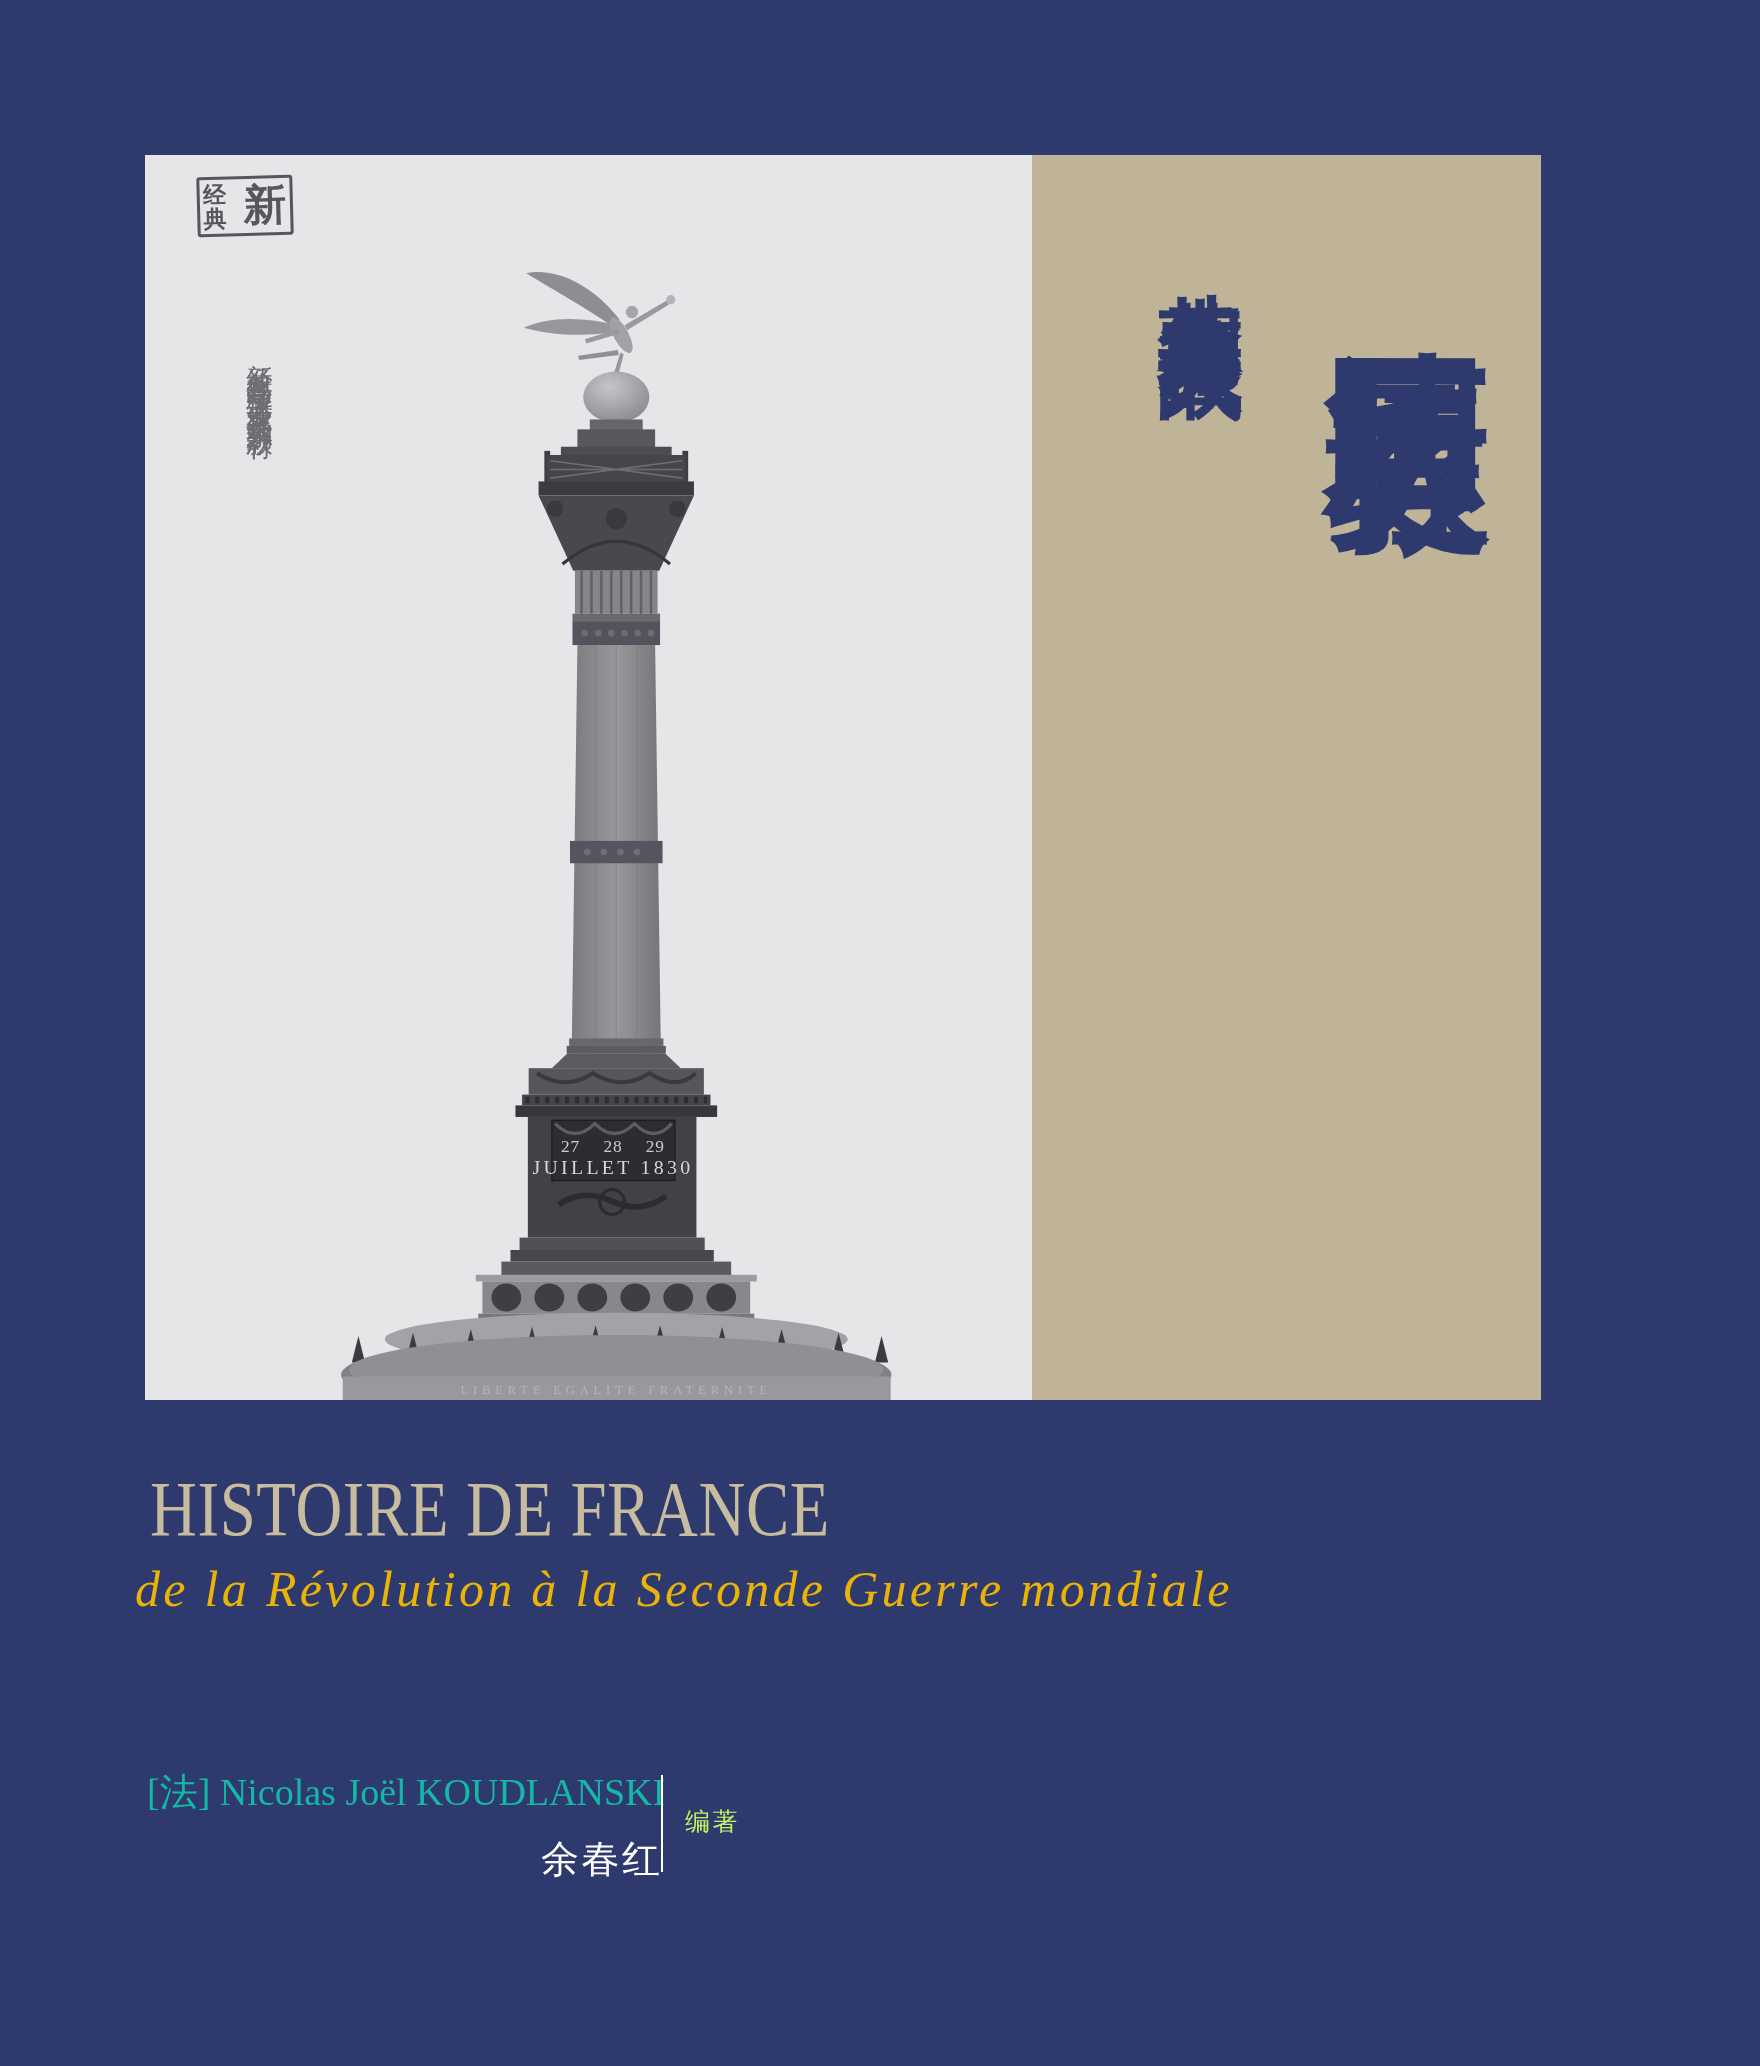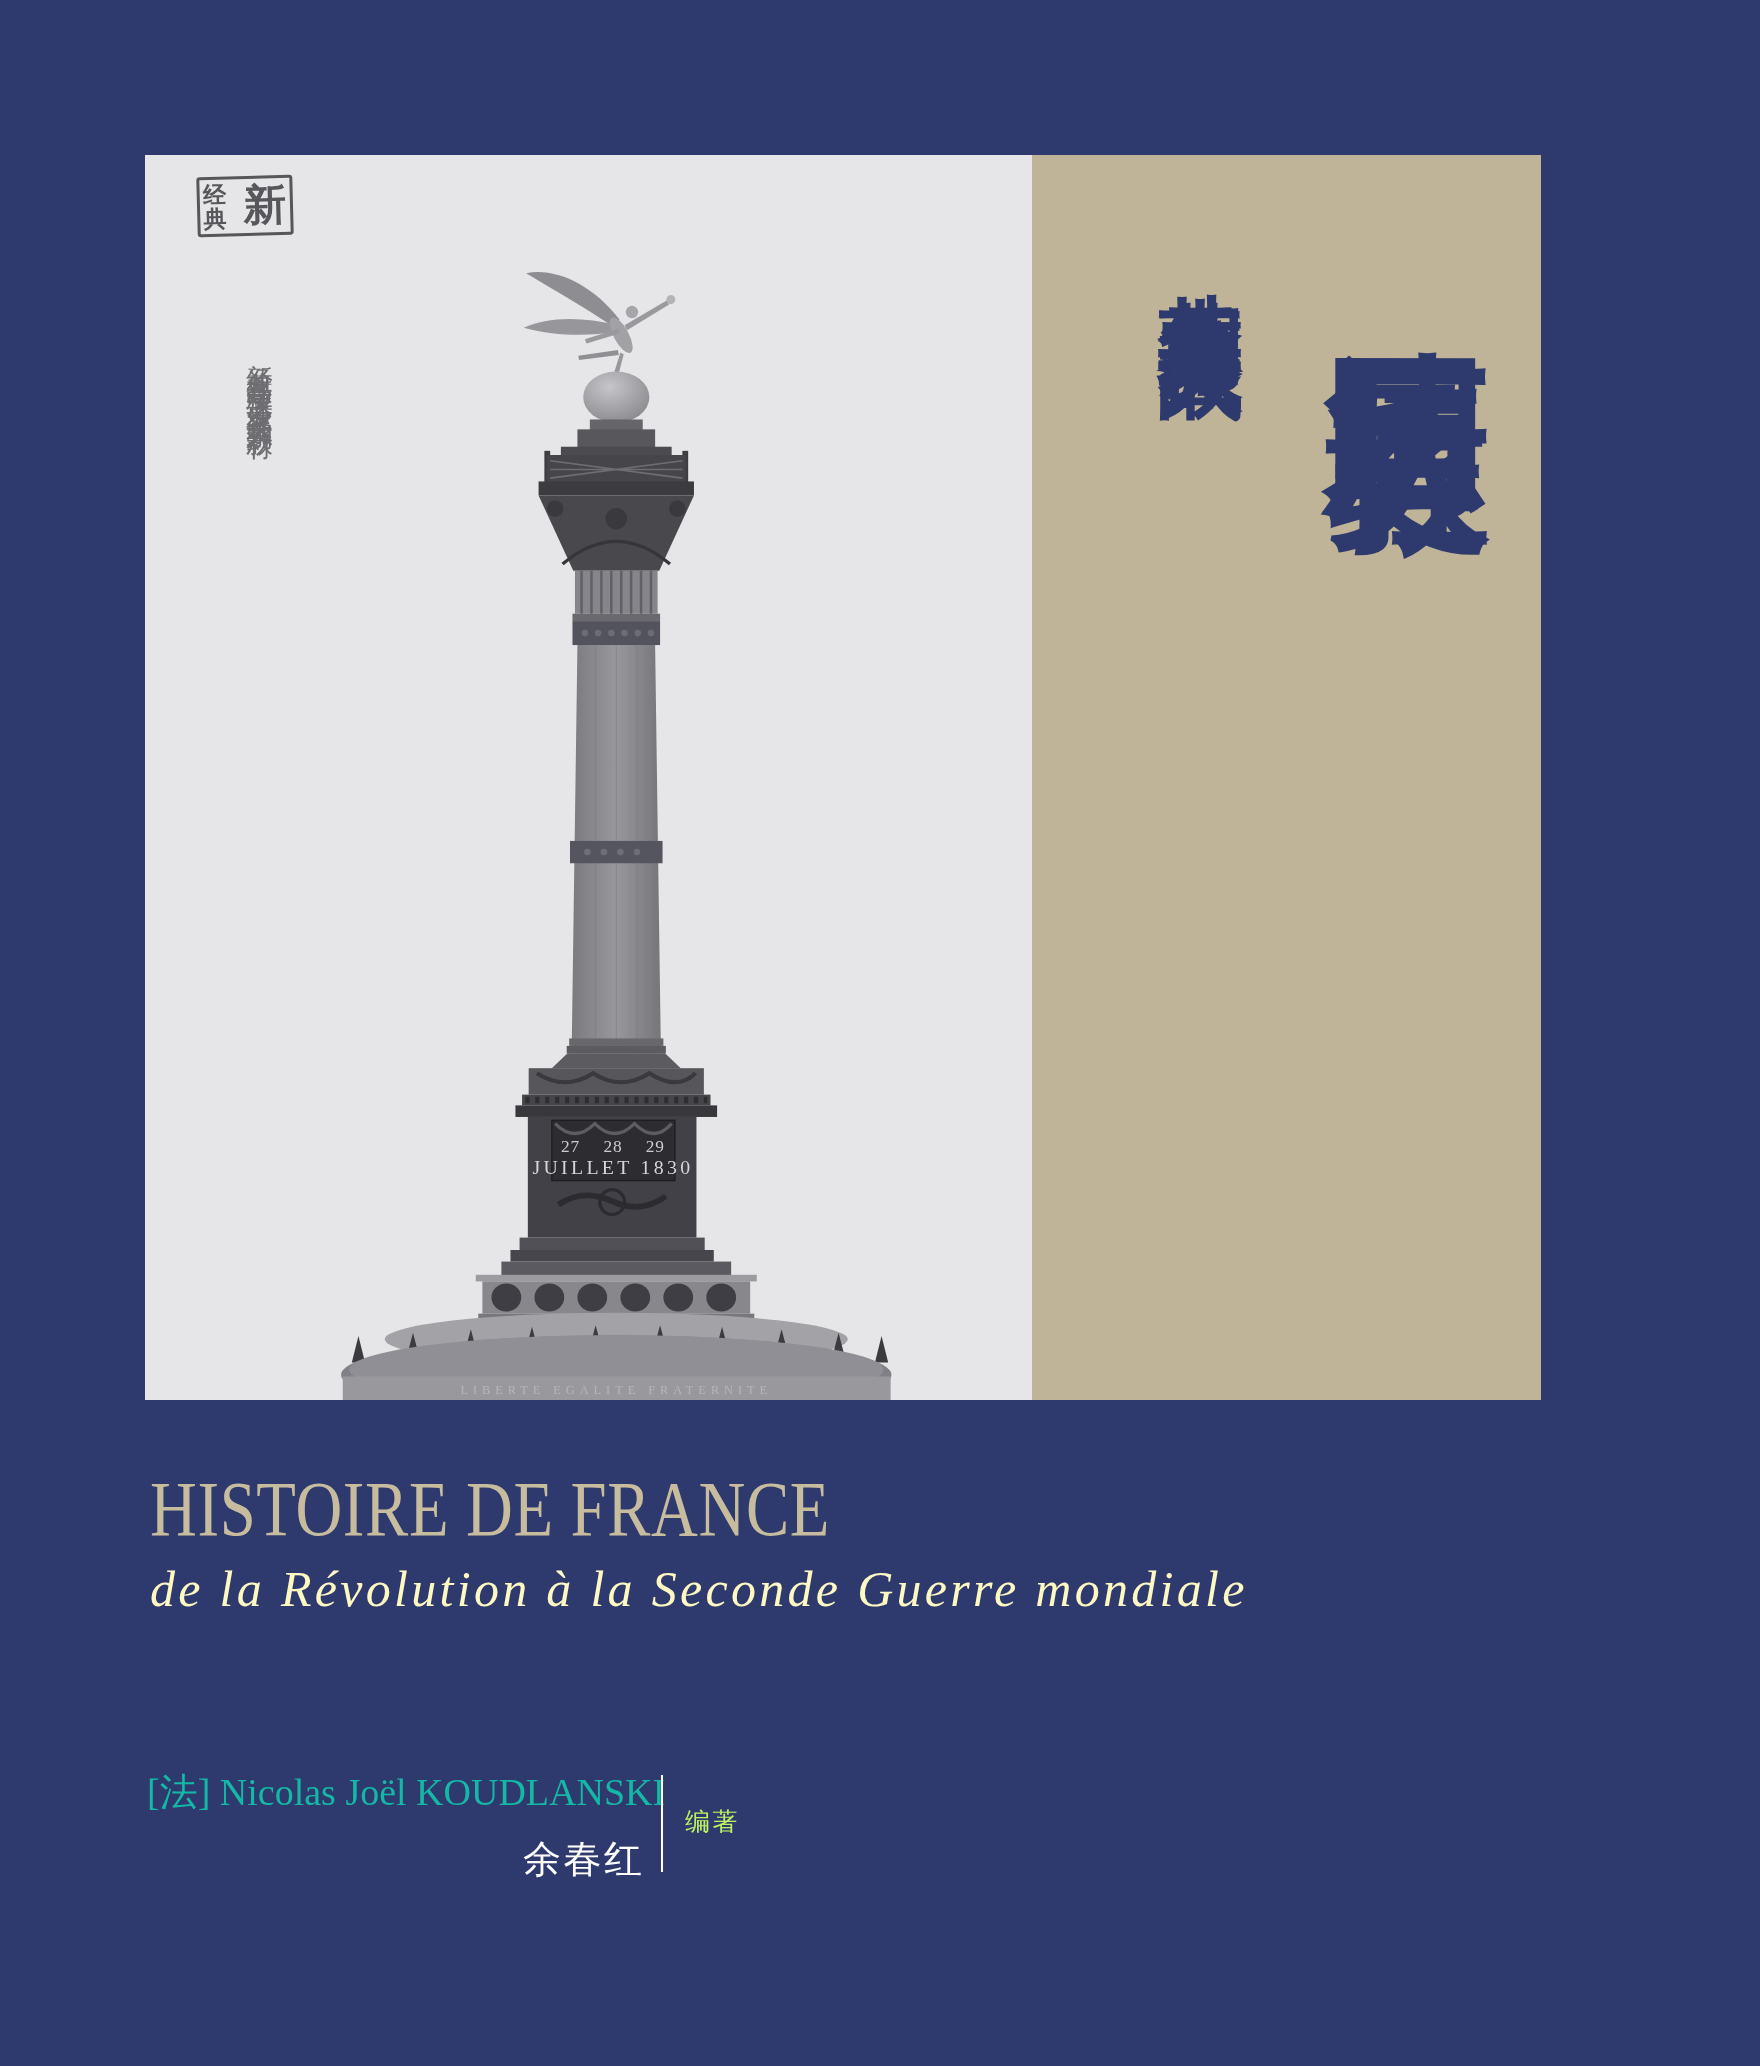--- a/index.html
+++ b/index.html
@@ -23,25 +23,25 @@
   .series{position:absolute;left:98px;top:188px;height:579px;font-size:26.4px;letter-spacing:4.1px;
           color:#6e6e72;font-family:"Liberation Sans","DejaVu Sans",sans-serif;font-weight:500;}
 
   .cn-subtitle{position:absolute;left:112px;top:69px;font-size:85px;letter-spacing:4.1px;
                color:#2e3a6e;font-weight:600;}
   .cn-title{position:absolute;left:263px;top:61px;font-size:165px;letter-spacing:12.4px;
             color:#2e3a6e;font-weight:600;}
 
   .fr-title{position:absolute;left:150px;top:1464px;font-size:79px;color:#c8bc9e;
             letter-spacing:0.8px;transform:scaleX(.82);transform-origin:left top;white-space:nowrap;}
-  .fr-subtitle{position:absolute;left:150px;top:1560px;font-size:50px;font-style:italic;
-               color:#fef9c3;letter-spacing:3.3px;white-space:nowrap;}
+  .fr-subtitle{position:absolute;left:135px;top:1560px;font-size:50px;font-style:italic;
+               color:#eab308;letter-spacing:3.3px;white-space:nowrap;}
 
   .author-line1{position:absolute;left:147px;top:1767px;font-size:38px;color:#14b8a6;white-space:nowrap;}
-  .author-line2{position:absolute;left:523px;top:1834px;font-size:38px;color:#ffffff;letter-spacing:2.5px;}
+  .author-line2{position:absolute;left:541px;top:1834px;font-size:38px;color:#ffffff;letter-spacing:2.5px;}
   .author-divider{position:absolute;left:661px;top:1775px;width:2.1px;height:97px;background:#ffffff;}
   .author-role{position:absolute;left:685px;top:1805px;font-size:25px;color:#bef264;letter-spacing:2.5px;}
 
   .monument-svg{position:absolute;left:0;top:0;width:888px;height:1245px;}
   .plaque-days{font:42px "Liberation Serif",serif;letter-spacing:2px;word-spacing:44px;fill:#cbcbd0;}
   .plaque-line{font:48px "Liberation Serif",serif;letter-spacing:8px;fill:#d7d7da;}
   .base-inscr{font:30px "Liberation Serif",serif;letter-spacing:12px;fill:#b6b6ba;}
 </style>
 </head>
 <body>

